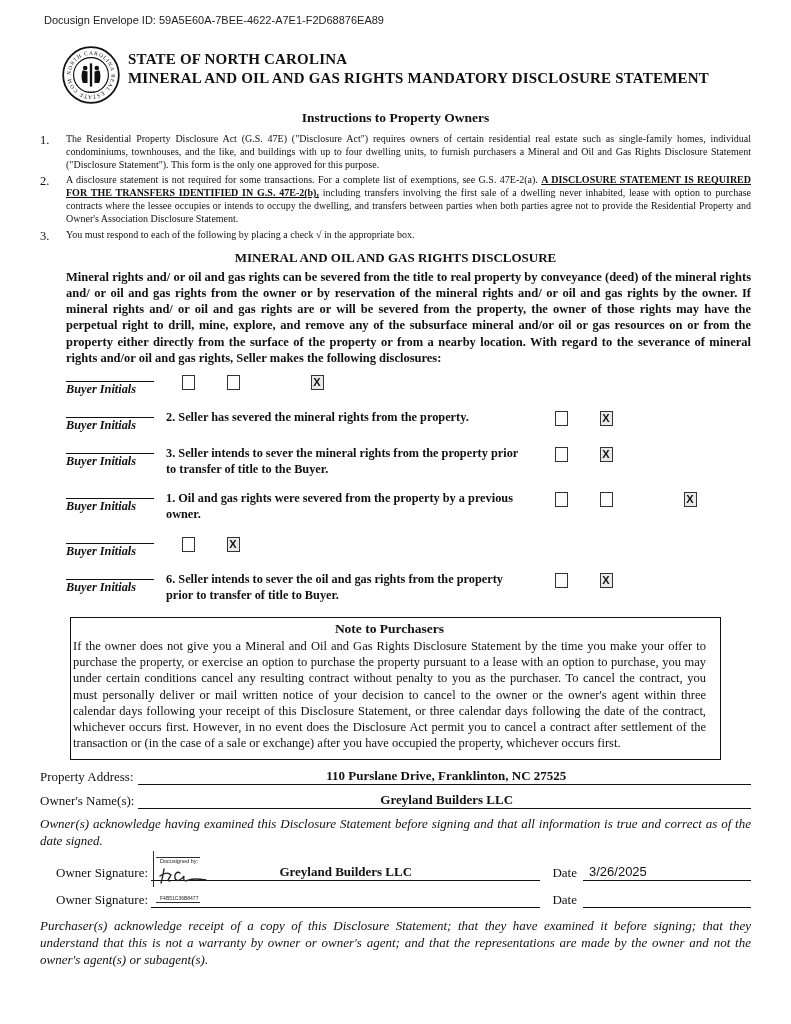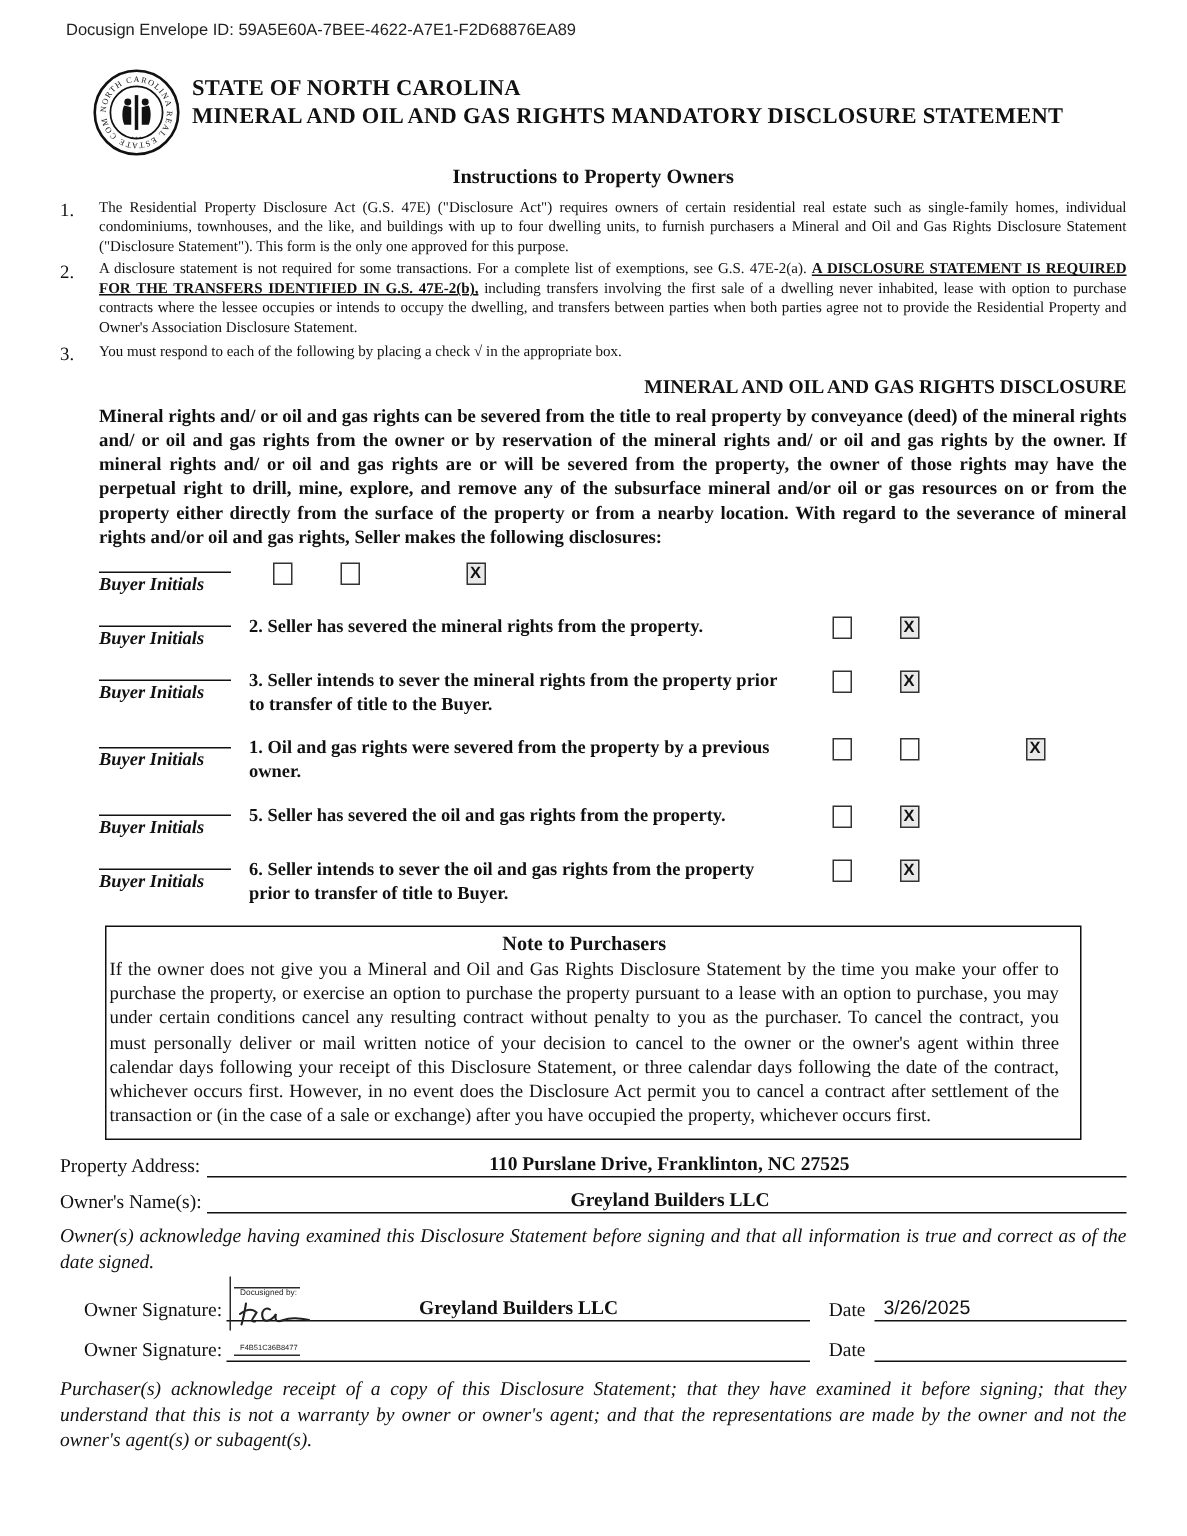--- a/index.html
+++ b/index.html
@@ -29,21 +29,21 @@
 
   .instr-heading { text-align:center; font-weight:bold; font-size:13.5px; margin:6px 0 7px 0; }
 
   
   .olist { margin:0 0 4px 0; }
   .li { display:flex; margin-bottom:3px; }
   .num { width:26px; flex:0 0 26px; font-size:12.5px; text-align:left; }
   .li-text { flex:1; font-size:10px; line-height:1.28; text-align:justify; }
   .bu { font-weight:bold; text-decoration:underline; }
 
-  .section-heading { text-align:right; font-weight:bold; font-size:13px; margin:6px 0 3px 0; }
+  .section-heading { text-align:center; font-weight:bold; font-size:13px; margin:6px 0 3px 0; }
   .intro { font-weight:bold; font-size:12.5px; line-height:1.3; text-align:justify; margin:0 0 8px 26px; }
 
   
   .dgrid { margin-left:26px; }
   .dhead, .drow { display:flex; align-items:flex-start; }
   .col-init { flex:0 0 100px; }
   .col-stmt { flex:1; padding-right:8px; }
   .col-yes  { flex:0 0 44px; text-align:center; }
   .col-no   { flex:0 0 46px; text-align:center; }
   .col-nr   { flex:0 0 122px; text-align:center; }
@@ -212,21 +212,20 @@
       <div class="col-nr"><span class="cbox checked">X</span></div>
     </div>
 
     <div class="drow">
       <div class="col-init">
           <div class="initials">
             <div class="iline"></div>
             <div class="ilabel">Buyer Initials</div>
           </div>
         </div>
-      <div class="col-stmt">5. Seller has severed the oil and gas rights from the property.</div>
       <div class="col-yes"><span class="cbox"></span></div>
       <div class="col-no"><span class="cbox checked">X</span></div>
       <div class="col-nr"><span class="cbox" style="visibility: hidden;"></span></div>
     </div>
 
     <div class="drow">
       <div class="col-init">
           <div class="initials">
             <div class="iline"></div>
             <div class="ilabel">Buyer Initials</div>

